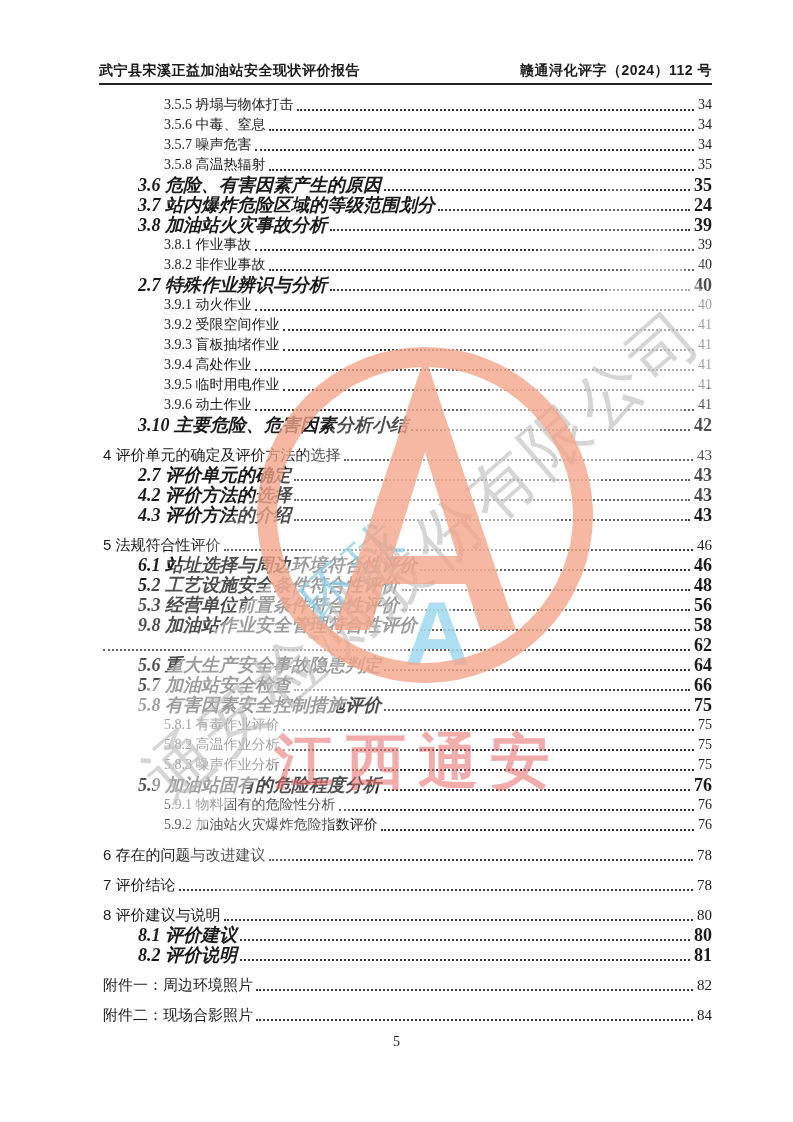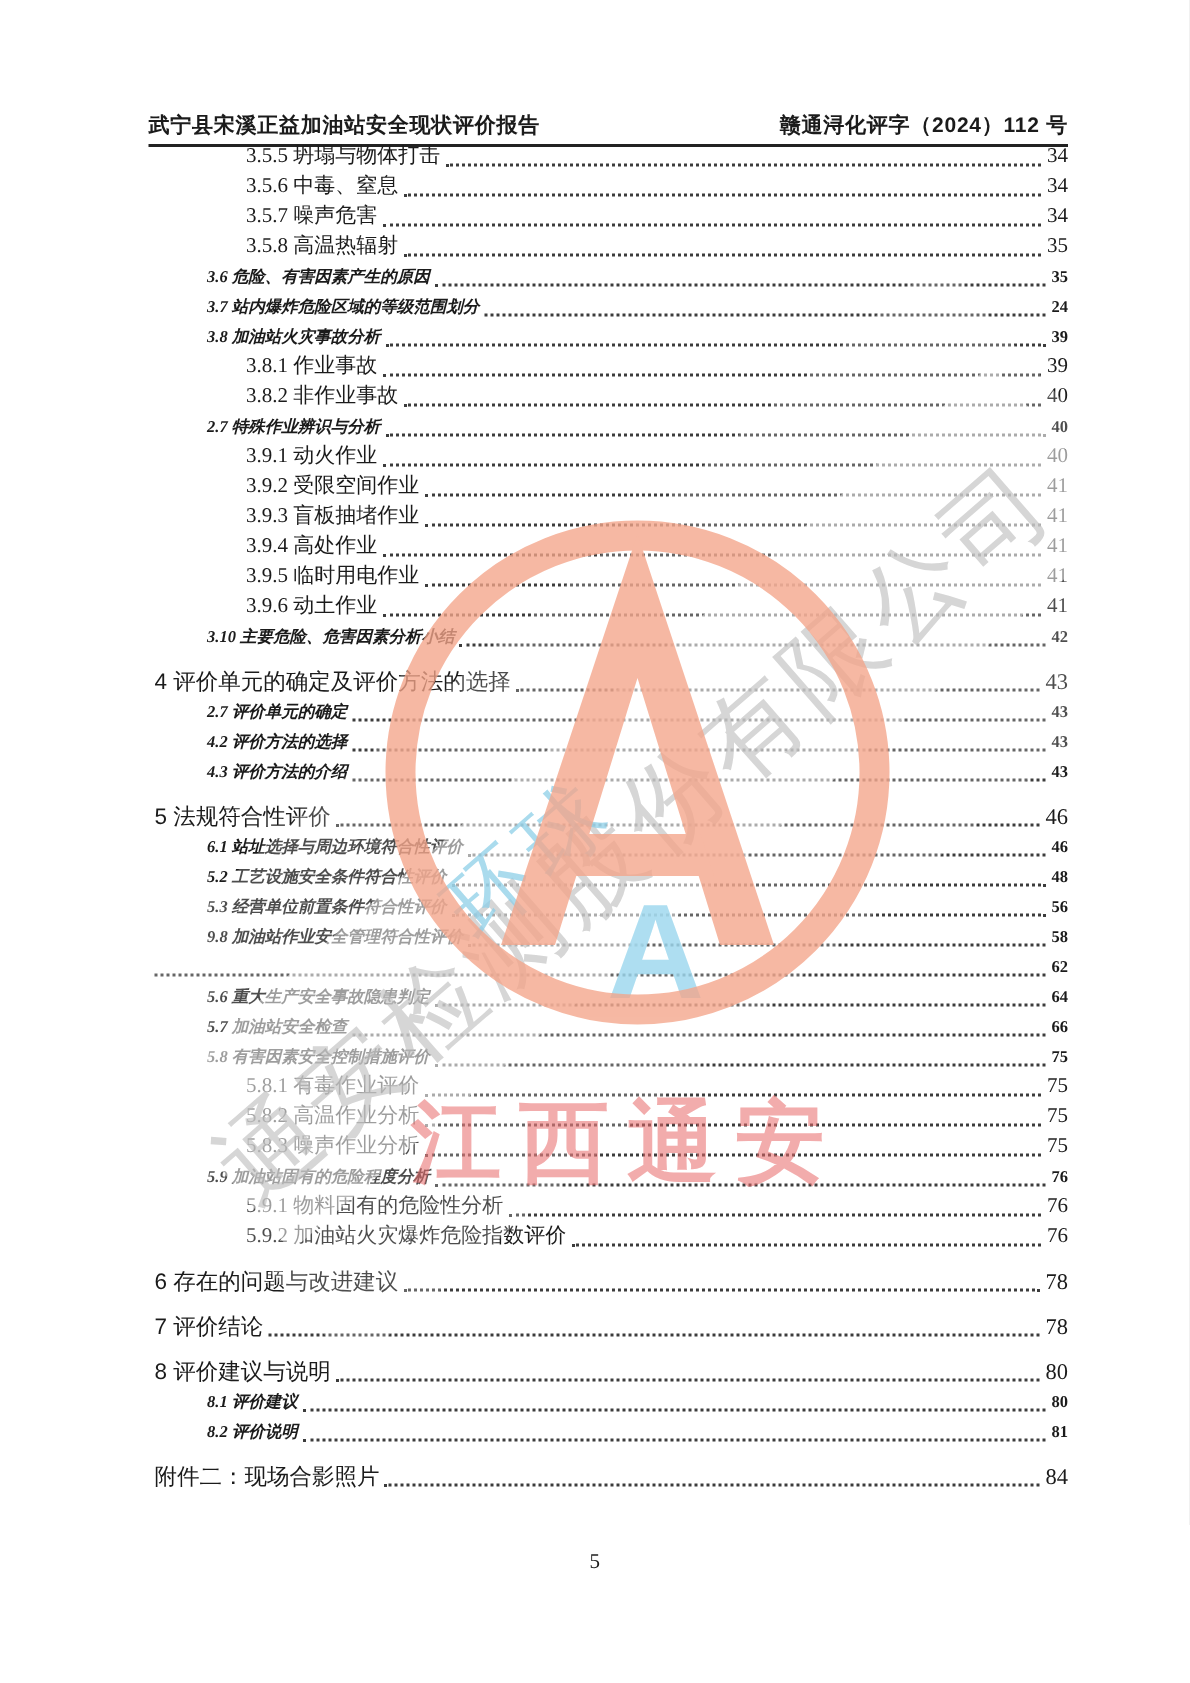--- a/index.html
+++ b/index.html
@@ -3,36 +3,36 @@
 <meta charset="utf-8">
 <style>
   html,body{margin:0;padding:0;background:#e8e8e8;}
   .page{
     position:relative;width:793px;height:1122px;background:#ffffff;
     margin:0 auto;overflow:hidden;
     font-family:"Liberation Serif", serif;color:#1b1b1b;
   }
   
   .doc-header{
-    position:absolute;left:99px;top:67px;width:613px;height:26px;
+    position:absolute;left:99px;top:54px;width:613px;height:26px;
     display:flex;justify-content:space-between;align-items:flex-end;
     border-bottom:2px solid #222;padding-bottom:3px;
     font-family:"Liberation Sans", sans-serif;
     font-size:14px;font-weight:bold;letter-spacing:.5px;
   }
   
   .toc{position:absolute;left:100px;top:94px;width:612px;}
   .toc-row{display:flex;align-items:flex-end;height:20px;line-height:18px;white-space:nowrap;}
   .toc-row .t{flex:0 0 auto;}
   .toc-row .leader{flex:1 1 auto;border-bottom:2px dotted #3c3c3c;margin:0 3px 3px 3px;min-width:8px;}
   .toc-row .pg{flex:0 0 auto;padding-left:1px;}
   .lvl1{font-family:"Liberation Sans", sans-serif;font-weight:normal;font-size:15px;margin-top:10px;}
   .lvl1 .t{padding-left:3px;}
   .lvl1 .pg{font-family:"Liberation Serif", serif;}
-  .lvl2{font-family:"Liberation Serif", serif;font-weight:bold;font-style:italic;font-size:11px;}
+  .lvl2{font-family:"Liberation Serif", serif;font-weight:bold;font-style:italic;font-size:18px;}
   .lvl2 .t{padding-left:38px;}
   .lvl2 .pg{font-style:normal;}
   .lvl3{font-family:"Liberation Serif", serif;font-weight:normal;font-size:14px;}
   .lvl3 .t{padding-left:64px;text-align:center;}
   
   .page-num{position:absolute;left:0;top:1034px;width:100%;text-align:center;
     font-size:14px;font-family:"Liberation Serif", serif;}
   
   .wm{position:absolute;left:0;top:0;width:793px;height:1122px;pointer-events:none;z-index:5;}
 </style>
@@ -243,20 +243,25 @@
       </div>
       <div class="toc-row lvl2">
         <span class="t">8.1 评价建议</span>
         <span class="leader"></span>
         <span class="pg">80</span>
       </div>
       <div class="toc-row lvl2">
         <span class="t">8.2 评价说明</span>
         <span class="leader"></span>
         <span class="pg">81</span>
+      </div>
+      <div class="toc-row lvl1">
+        <span class="t">附件一：周边环境照片</span>
+        <span class="leader"></span>
+        <span class="pg">82</span>
       </div>
       <div class="toc-row lvl1">
         <span class="t">附件二：现场合影照片</span>
         <span class="leader"></span>
         <span class="pg">84</span>
       </div>
     </div>
 
   <svg class="wm" viewBox="0 0 793 1122" xmlns="http://www.w3.org/2000/svg">
 

